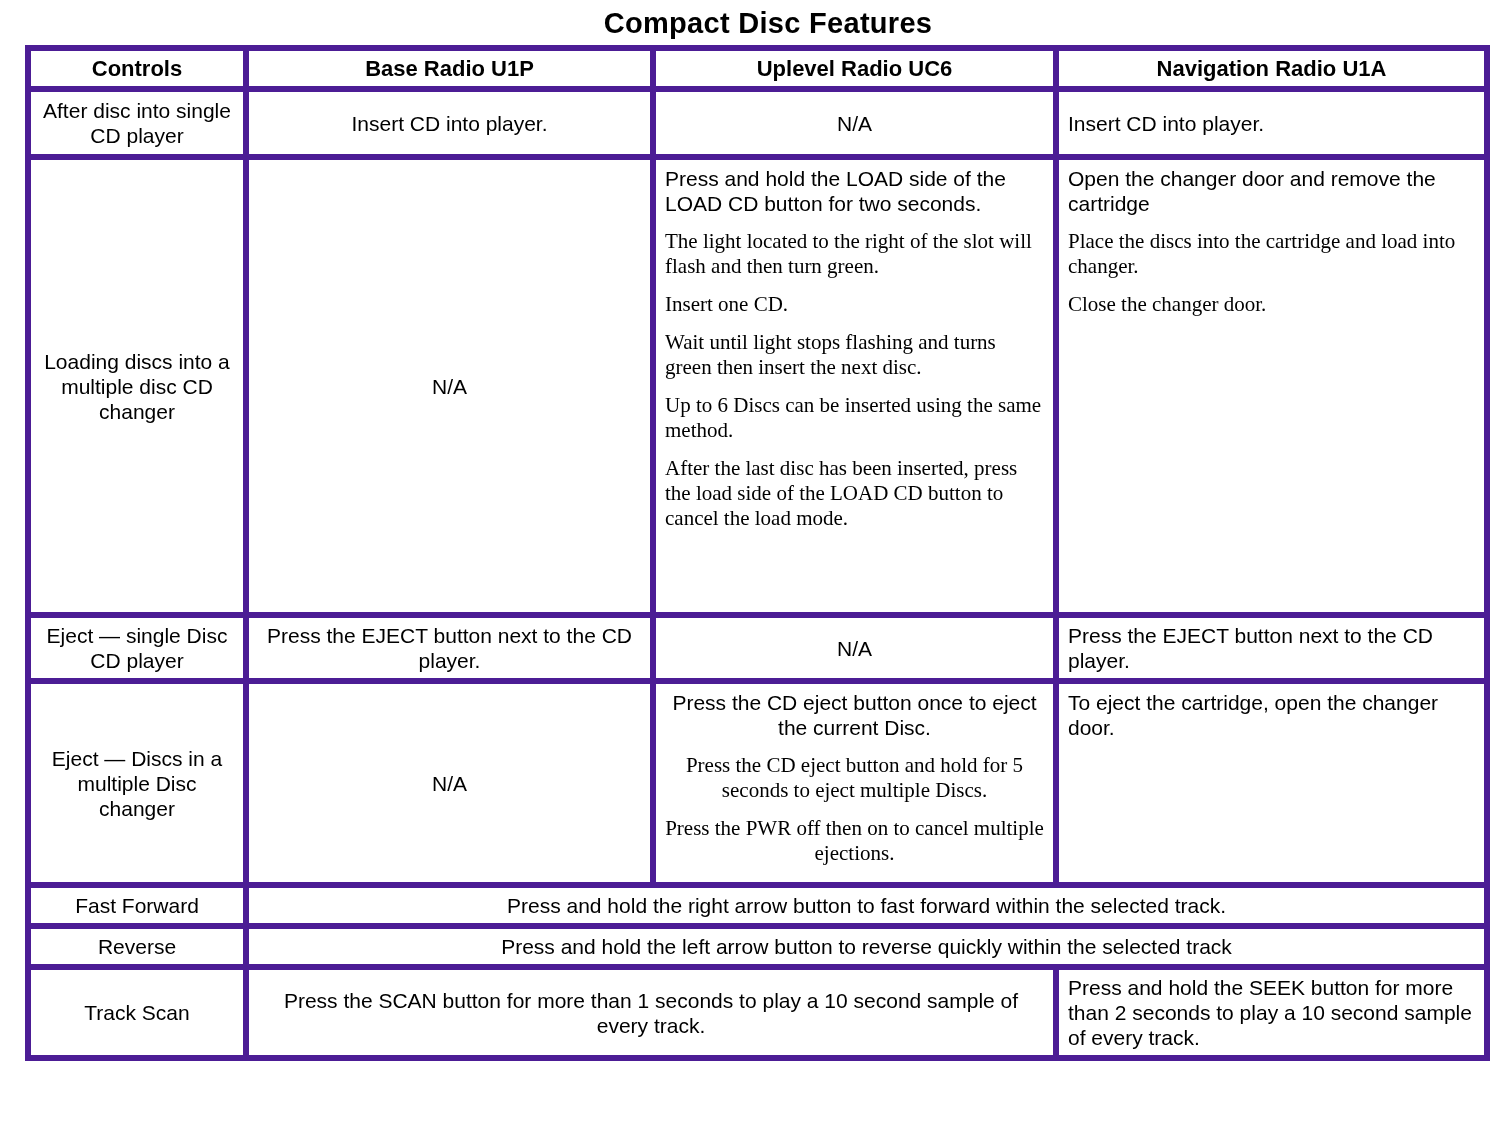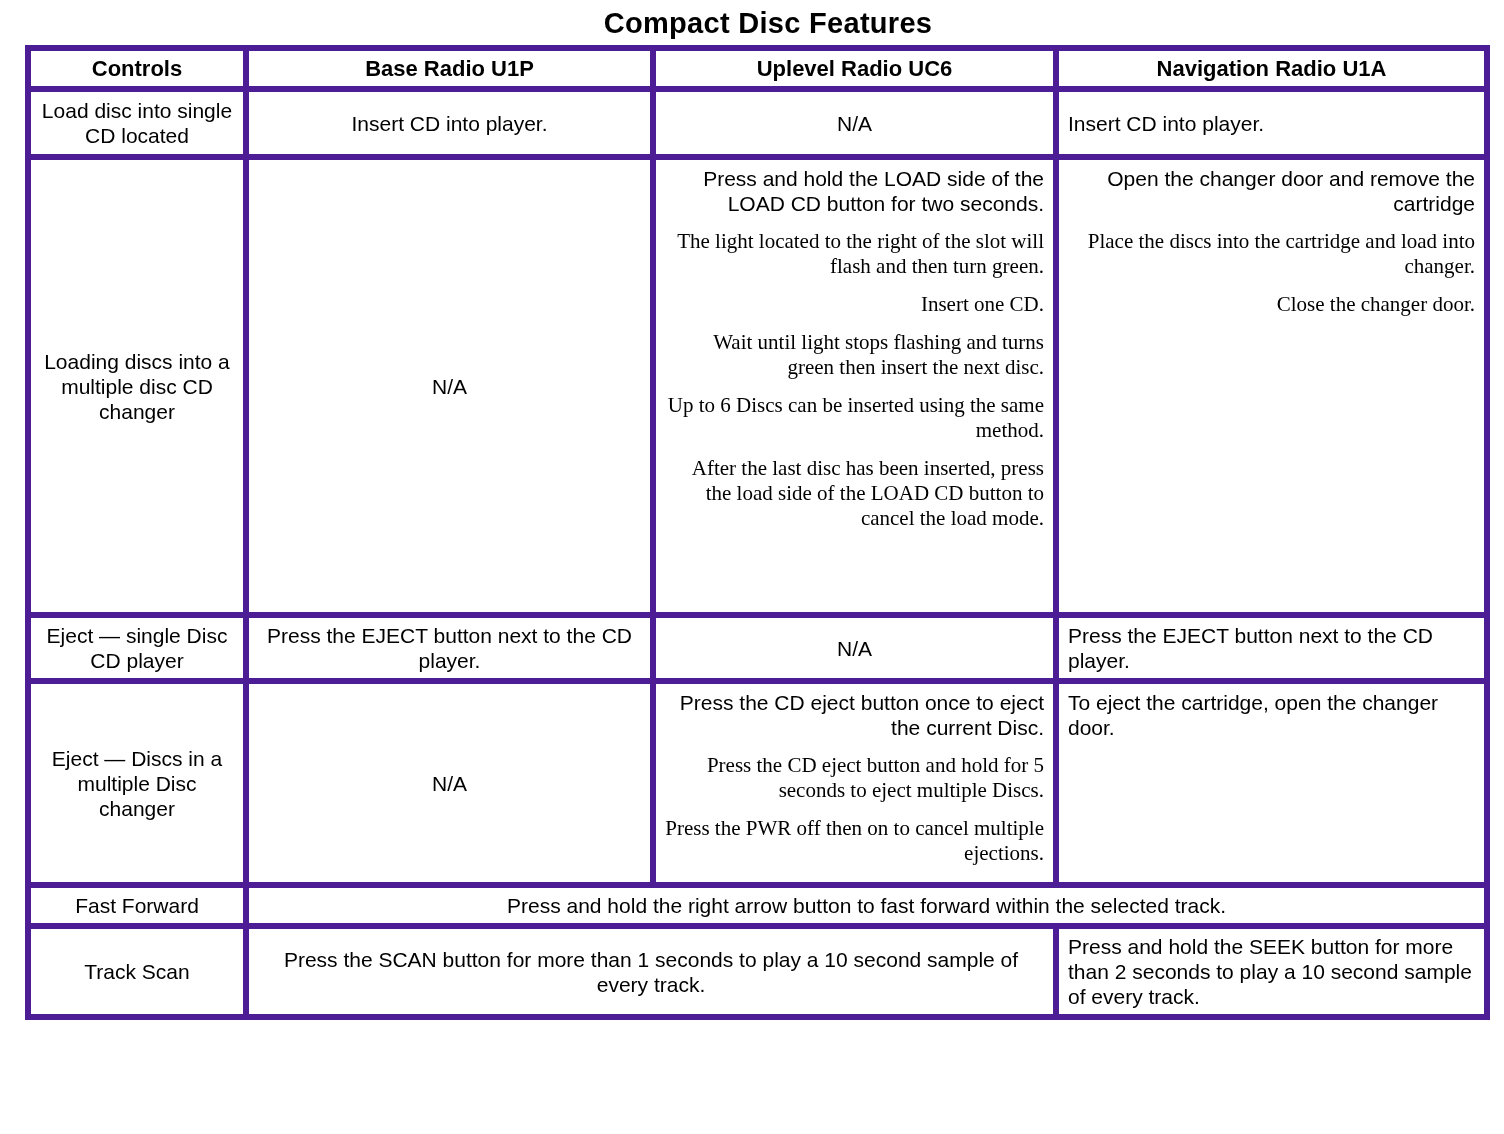--- a/index.html
+++ b/index.html
@@ -49,21 +49,21 @@
   tr.rh-4 { height: 204px; }
   tr.rh-5 { height: 38px; }
   tr.rh-6 { height: 37px; }
   tr.rh-7 { height: 70px; }
   tr.rh-8 { height: 88px; }
   .ctrl { text-align: center; vertical-align: middle; padding: 4px 6px; }
   .center-mid { text-align: center; vertical-align: middle; }
   .center-top { text-align: center; vertical-align: top; }
   .left-mid   { text-align: left; vertical-align: middle; }
   .left-top   { text-align: left; vertical-align: top; }
-  td p { margin: 0; text-align: right; }
+  td p { margin: 0; }
   td p + p { margin-top: 13px; font-family: Liberation Serif, serif; }
   td.tight-top { padding-top: 6px; }
 </style>
 </head>
 <body>
 
 <div class="page-title">Compact Disc Features</div>
 
 <table class="cd-table">
   <colgroup>
@@ -75,21 +75,21 @@
   <thead>
     <tr class="rh-head">
       <th>Controls</th>
       <th>Base Radio U1P</th>
       <th>Uplevel Radio UC6</th>
       <th>Navigation Radio U1A</th>
     </tr>
   </thead>
   <tbody>
     <tr class="rh-1">
-      <td class="ctrl">Load disc into single CD located</td>
+      <td class="ctrl">After disc into single CD player</td>
       <td class="center-mid">Insert CD into player.</td>
       <td class="center-mid">N/A</td>
       <td class="left-mid">Insert CD into player.</td>
     </tr>
 
     <tr class="rh-2">
       <td class="ctrl">Loading discs into a multiple disc CD changer</td>
       <td class="center-mid">N/A</td>
       <td class="left-top tight-top">
         <p>Press and hold the LOAD side of the LOAD CD button for two seconds.</p>
@@ -122,20 +122,24 @@
         <p>Press the PWR off then on to cancel multiple ejections.</p>
       </td>
       <td class="left-top tight-top">To eject the cartridge, open the changer door.</td>
     </tr>
 
     <tr class="rh-5">
       <td class="ctrl">Fast Forward</td>
       <td class="center-mid" colspan="3">Press and hold the right arrow button to fast forward within the selected track.</td>
     </tr>
 
+    <tr class="rh-6">
+      <td class="ctrl">Reverse</td>
+      <td class="center-mid" colspan="3">Press and hold the left arrow button to reverse quickly within the selected track</td>
+    </tr>
 
 
     <tr class="rh-8">
       <td class="ctrl">Track Scan</td>
       <td class="center-mid" colspan="2">Press the SCAN button for more than 1 seconds to play a 10 second sample of every track.</td>
       <td class="left-mid">Press and hold the SEEK button for more than 2 seconds to play a 10 second sample of every track.</td>
     </tr>
   </tbody>
 </table>
 

